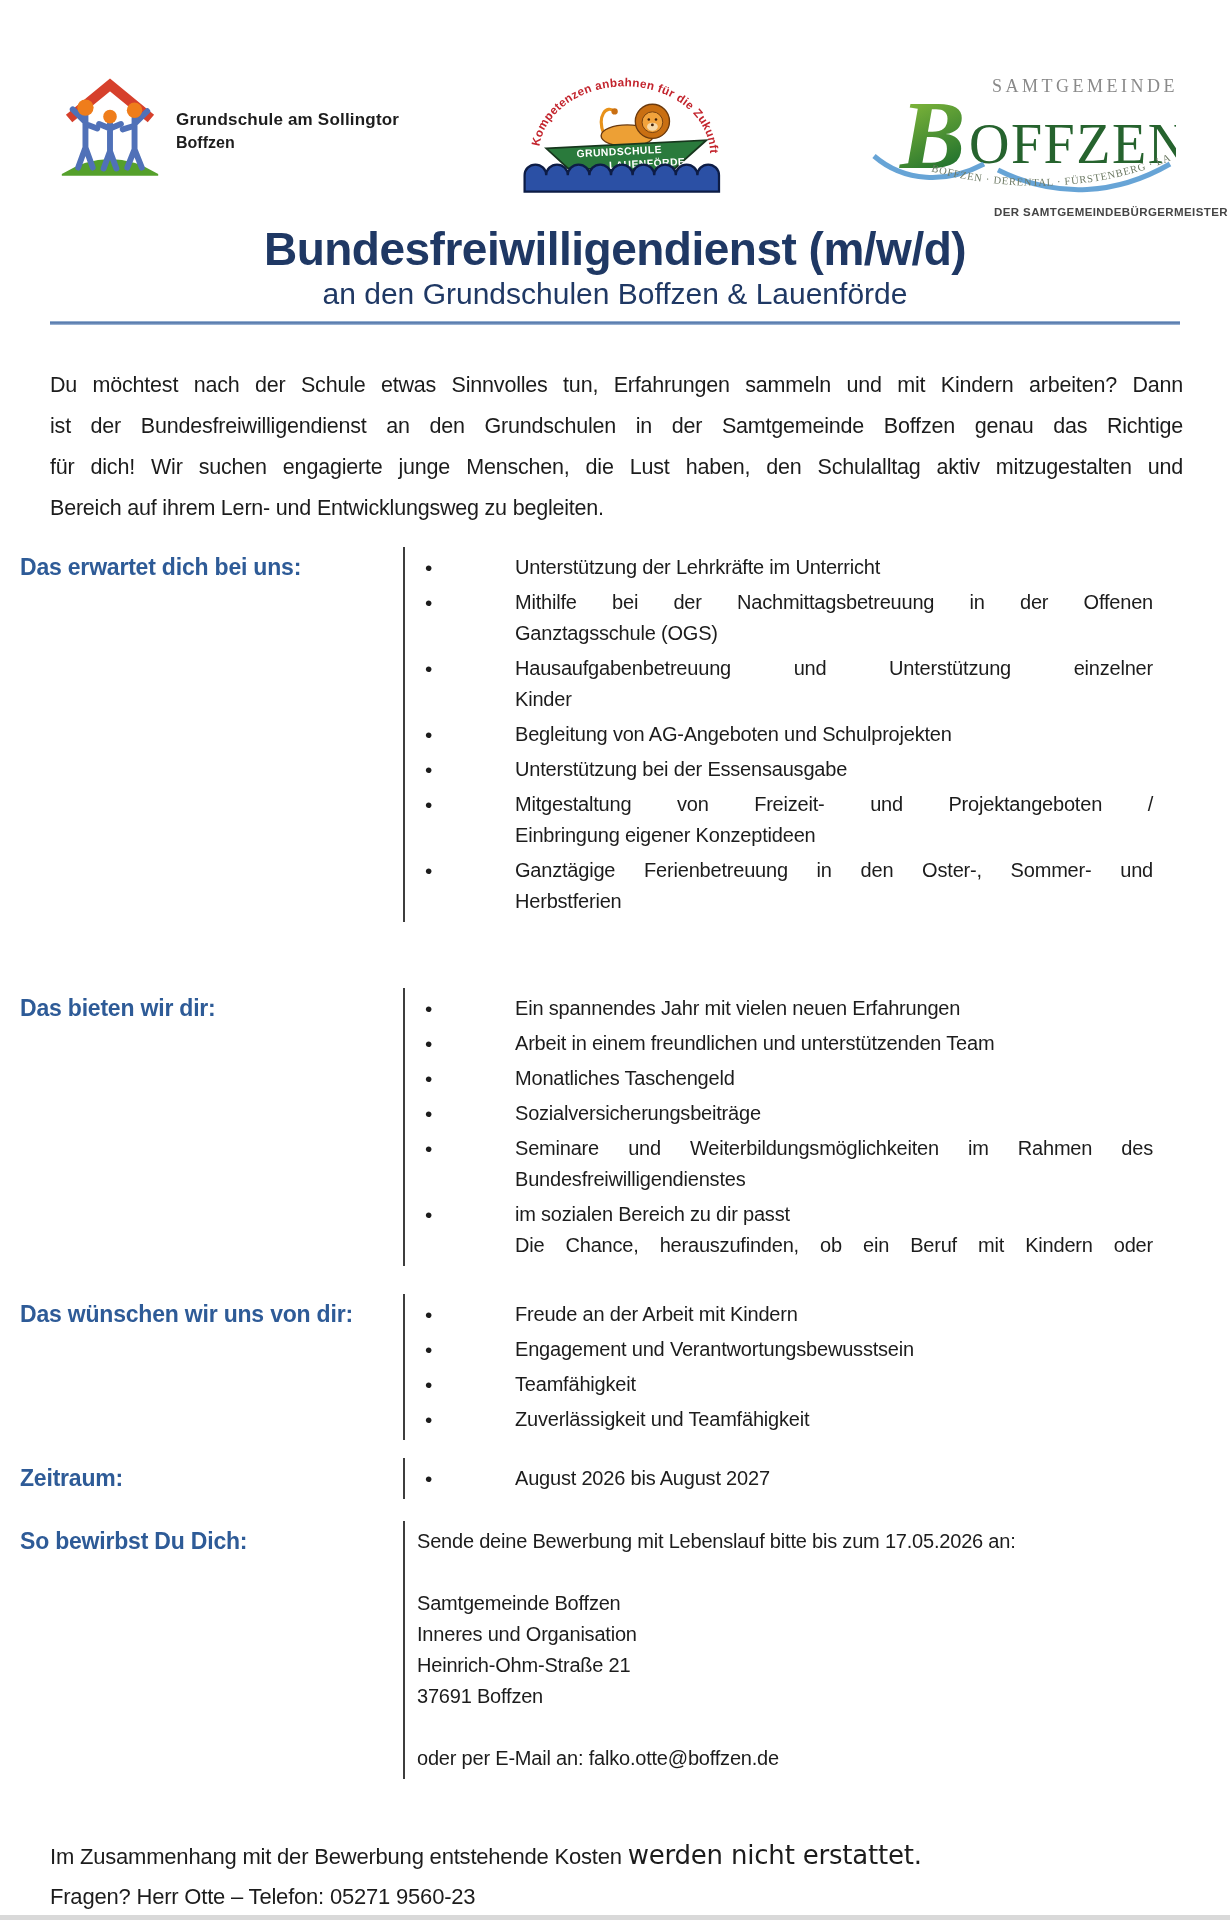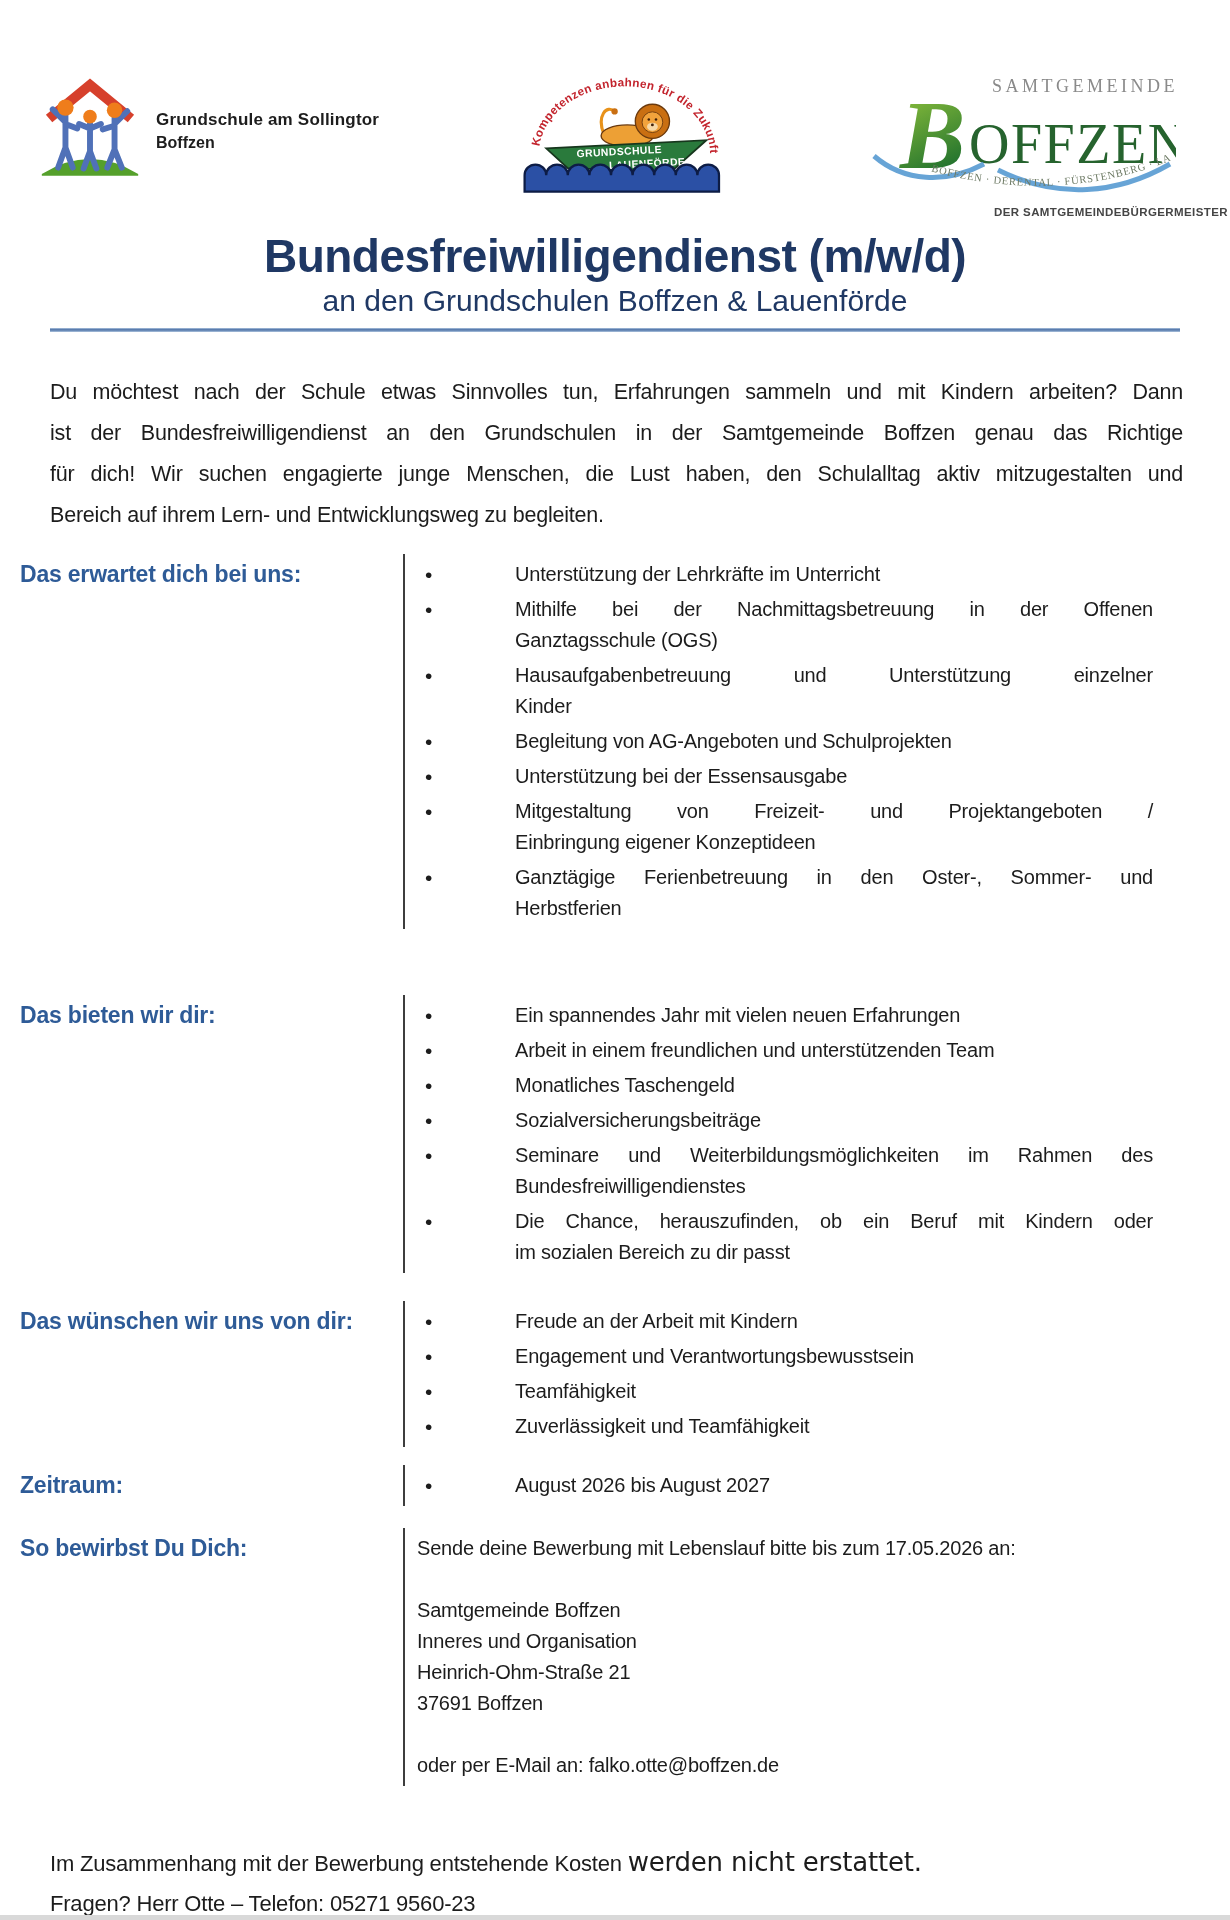--- a/index.html
+++ b/index.html
@@ -11,29 +11,29 @@
   }
   *{margin:0;padding:0;box-sizing:border-box;}
   html,body{background:#ffffff;}
   body{
     width:1230px;height:1920px;position:relative;overflow:hidden;
     font-family:"Liberation Sans",sans-serif;color:var(--text);
   }
   
   .header{position:relative;height:215px;}
   .logo-block{position:absolute;}
-  #school1{left:40px;top:66px;display:flex;justify-content:center;}
+  #school1{left:60px;top:66px;display:flex;justify-content:center;}
   #school1 .s1text{margin:44px 0 0 16px;font-weight:bold;color:#1d1d1d;}
   #school1 .s1text .l1{font-size:17px;letter-spacing:.2px;}
   #school1 .s1text .l2{font-size:16px;margin-top:4px;}
   #school2{left:521px;top:72px;}
   #samtgemeinde{left:866px;top:68px;}
   #samtgemeinde .caption{margin:4px 0 0 128px;font-size:11.5px;font-weight:bold;color:#454545;letter-spacing:.4px;}
   
-  .title{margin-top:15px;text-align:center;font-size:46px;line-height:52px;font-weight:bold;color:var(--title-blue);letter-spacing:-.5px;}
+  .title{margin-top:8px;text-align:center;font-size:46px;line-height:52px;font-weight:bold;color:var(--title-blue);letter-spacing:-.5px;}
   .subtitle{text-align:center;font-size:30px;line-height:38px;font-weight:normal;color:var(--title-blue);}
   .rule{margin:8px 50px 0 50px;height:4px;background:linear-gradient(var(--rule-a),var(--rule-b) 45%,var(--rule-a));}
   
   .intro{margin:40px 47px 0 50px;}
   .intro .pline{font-size:21.5px;line-height:41px;letter-spacing:-.2px;width:1133px;}
   
   .row{display:grid;grid-template-columns:383px 1fr;padding:0 47px 0 20px;}
   .s1{margin-top:18px;margin-bottom:66px;}
   .s2{margin-bottom:28px;}
   .s3{margin-bottom:18px;}
@@ -223,22 +223,22 @@
       <div class="bullet-row">
         <div class="dot">•</div>
         <div class="blines">
           <div class="bline jfull">Seminare und Weiterbildungsmöglichkeiten im Rahmen des</div>
           <div class="bline">Bundesfreiwilligendienstes</div>
         </div>
       </div>
       <div class="bullet-row">
         <div class="dot">•</div>
         <div class="blines">
+          <div class="bline">im sozialen Bereich zu dir passt</div>
           <div class="bline jfull">Die Chance, herauszufinden, ob ein Beruf mit Kindern oder</div>
-          <div class="bline">im sozialen Bereich zu dir passt</div>
         </div>
       </div>
     </div>
 </section>
 
 <section class="row s3">
   <div class="label">Das wünschen wir uns von dir:</div>
   <div class="content">
       <div class="bullet-row">
         <div class="dot">•</div>

